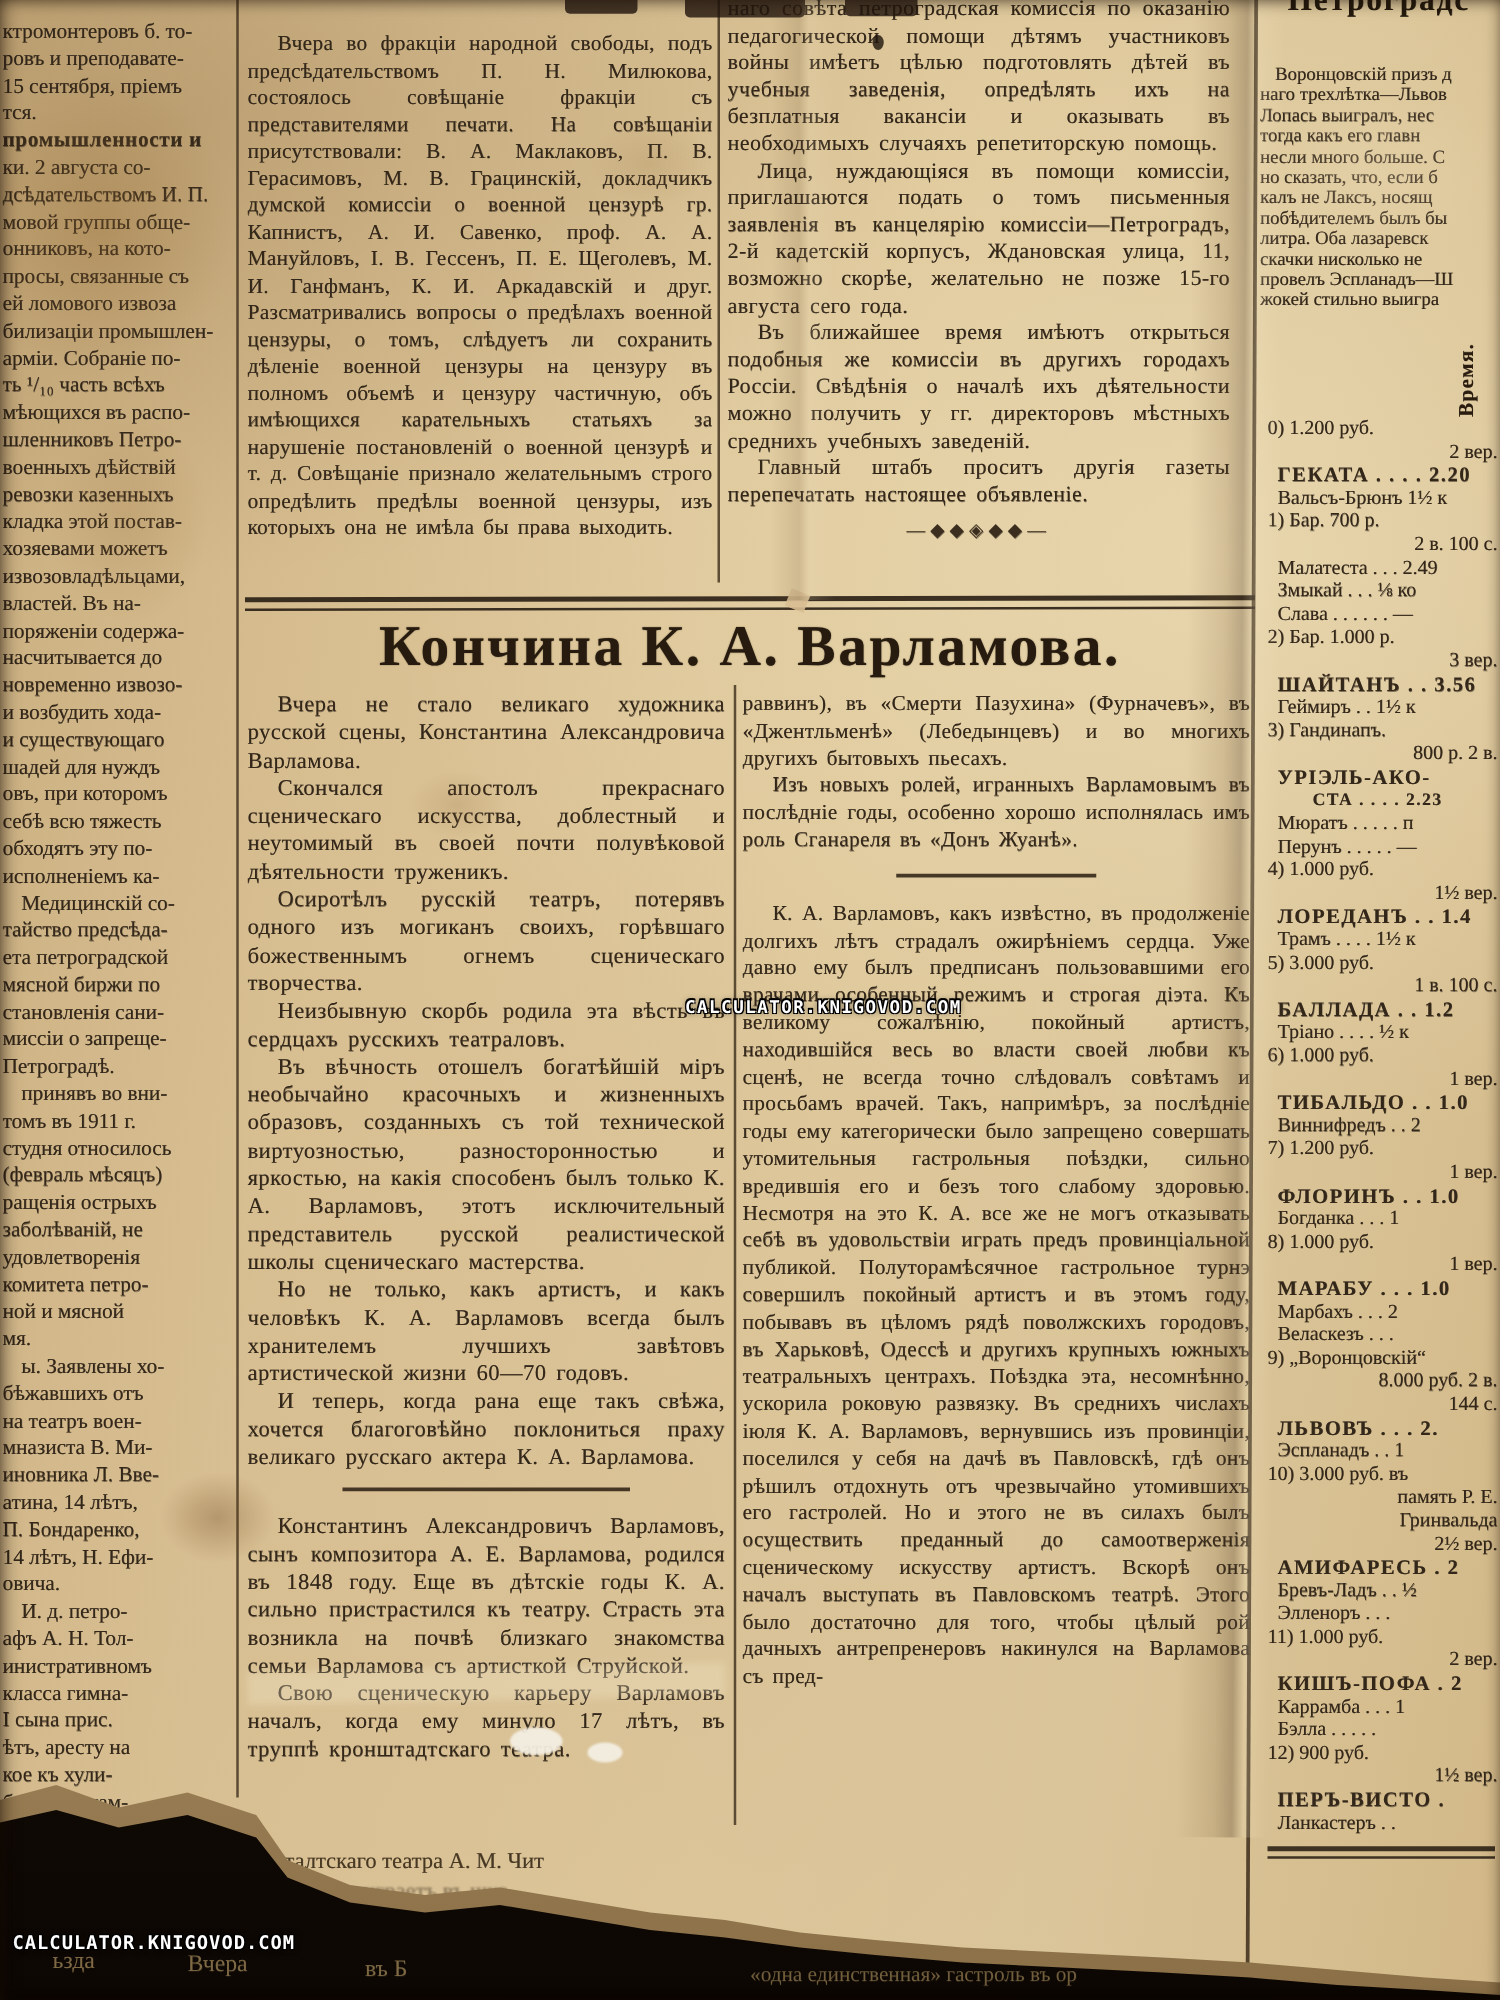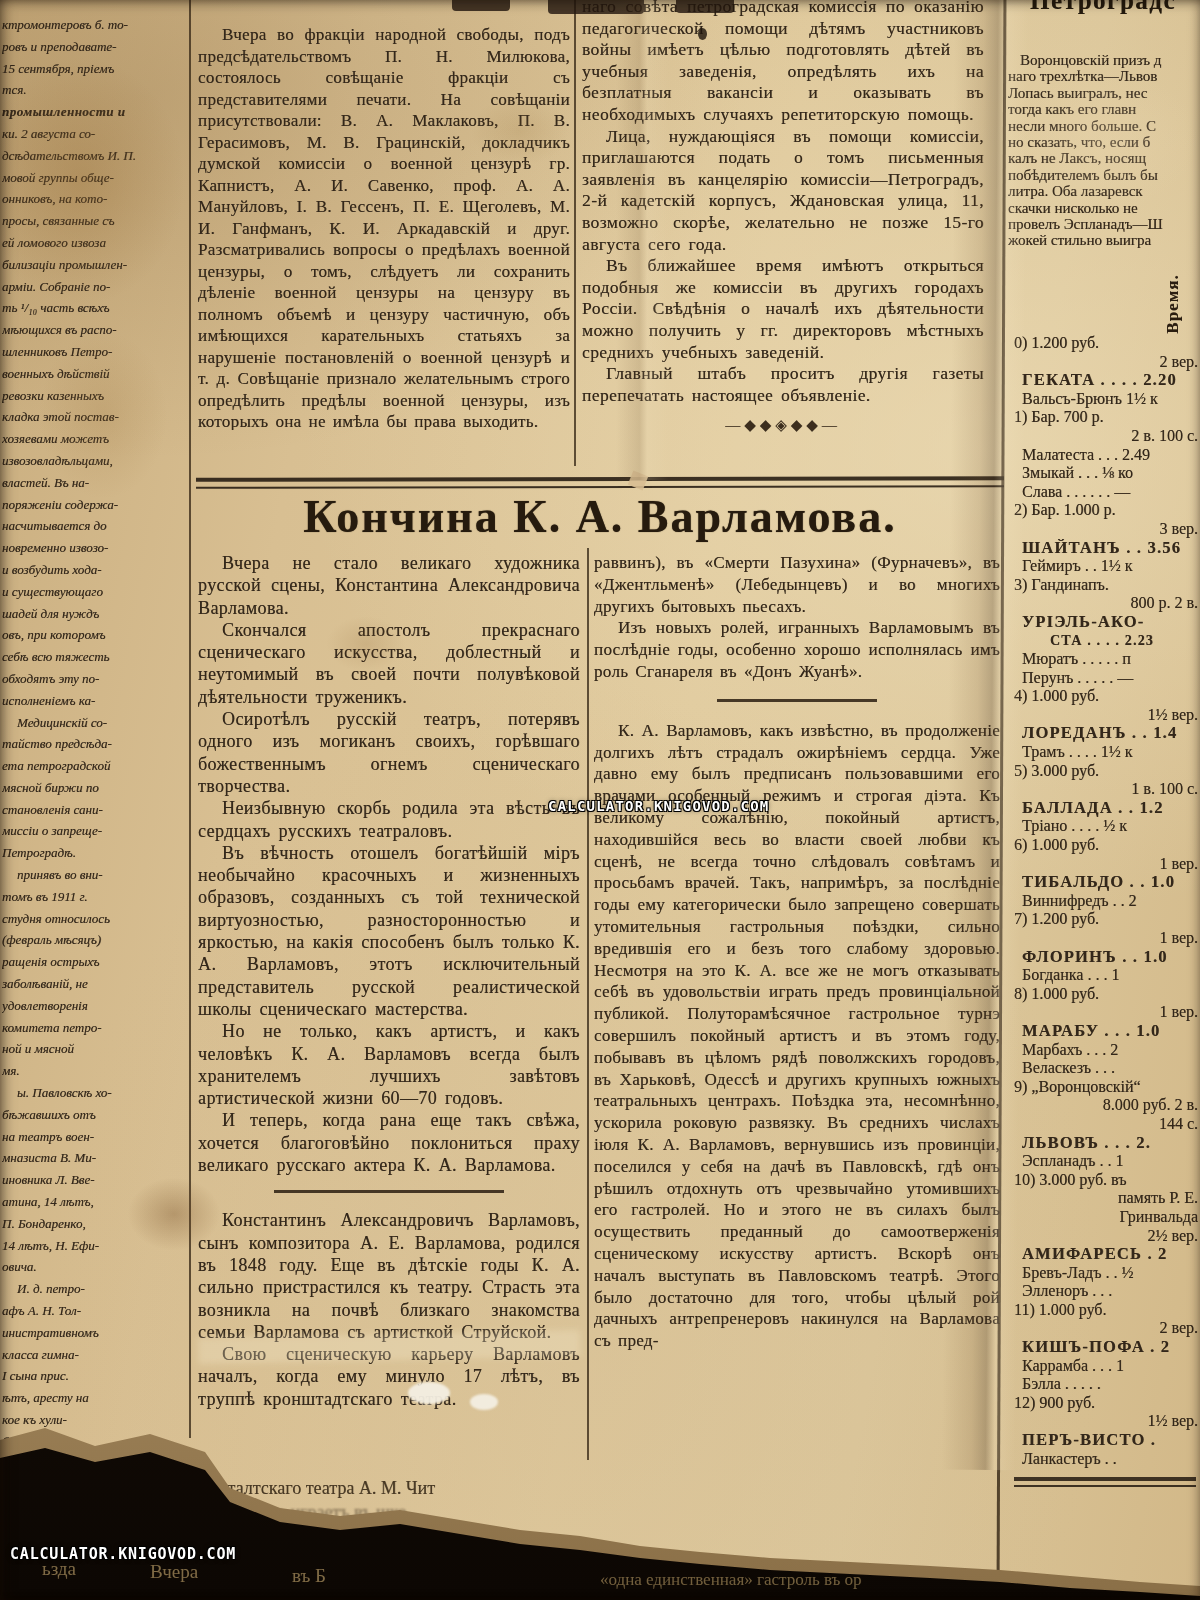--- a/index.html
+++ b/index.html
@@ -12,21 +12,21 @@
       radial-gradient(760px 900px at 48% 82%, rgba(205,180,140,.30), transparent 70%),
       linear-gradient(100deg,#c9ad7e 0%,#d8bf92 25%,#dfc99c 55%,#dcc79b 75%,#d2b888 100%);
   }
   .page::after{content:"";position:absolute;inset:0;pointer-events:none;z-index:40;
     box-shadow:inset 0 6px 14px -6px rgba(30,18,8,.55), inset 8px 0 16px -8px rgba(20,12,6,.7), inset -6px 0 14px -8px rgba(30,18,8,.5);}
   .abs{position:absolute;}
   
   p{margin:0;text-indent:24px;text-align:justify;}
   p.noind{text-indent:0;}
   .ink{text-shadow:.3px .3px .5px rgba(49,38,26,.55);}
-  .col-left{left:2px;top:14px;width:186px;font-size:13px;line-height:21.8px;z-index:5;font-style:italic;}
+  .col-left{left:2px;top:14px;width:186px;font-size:17px;line-height:21.8px;z-index:5;}
   .col-left .ln{white-space:nowrap;overflow:hidden;}
   .ln.b{font-weight:bold;letter-spacing:.5px;}
   .ln.ind{padding-left:15px;}
   .mid-top{left:198px;top:24px;width:372px;height:406px;overflow:hidden;font-size:17px;line-height:21.5px;word-spacing:2.5px;letter-spacing:.3px;z-index:5;}
   .right-top{left:582px;top:-4px;width:402px;height:444px;overflow:hidden;font-size:17.5px;line-height:21.6px;word-spacing:3px;letter-spacing:.4px;z-index:5;}
   .ornament{text-align:center;font-size:15px;letter-spacing:4px;color:#2a1d10;opacity:.9;margin-top:9px;text-indent:0;}
   
   .vrule{background:#3c2d1a;opacity:.8;z-index:4;}
   .v1{left:189px;top:0;width:2px;height:1438px;}
   .v2{left:574px;top:0;width:2px;height:466px;}
@@ -153,21 +153,21 @@
       <div class="ln ind">принявъ во вни-</div>
       <div class="ln">томъ въ 1911 г.</div>
       <div class="ln">студня относилось</div>
       <div class="ln">(февраль мѣсяцъ)</div>
       <div class="ln">ращенія острыхъ</div>
       <div class="ln">заболѣваній, не</div>
       <div class="ln">удовлетворенія</div>
       <div class="ln">комитета петро-</div>
       <div class="ln">ной и мясной</div>
       <div class="ln">мя.</div>
-      <div class="ln ind">ы. Павловскѣ хо-</div>
+      <div class="ln ind">ы. Заявлены хо-</div>
       <div class="ln">бѣжавшихъ отъ</div>
       <div class="ln">на театръ воен-</div>
       <div class="ln">мназиста В. Ми-</div>
       <div class="ln">иновника Л. Вве-</div>
       <div class="ln">атина, 14 лѣтъ,</div>
       <div class="ln">П. Бондаренко,</div>
       <div class="ln">14 лѣтъ, Н. Ефи-</div>
       <div class="ln">овича.</div>
       <div class="ln ind">И. д. петро-</div>
       <div class="ln">афъ А. Н. Тол-</div>

